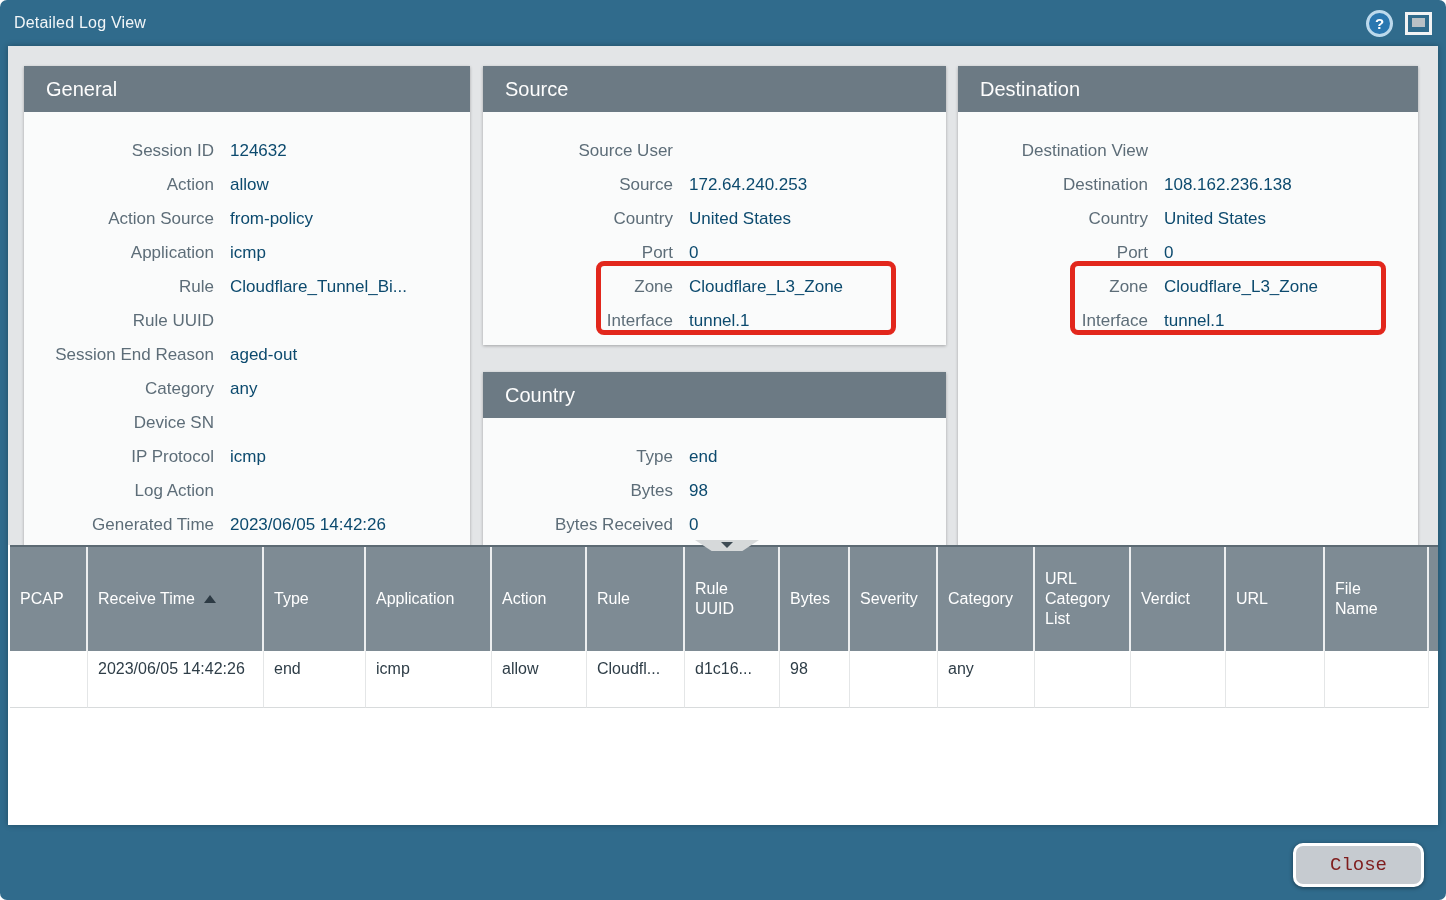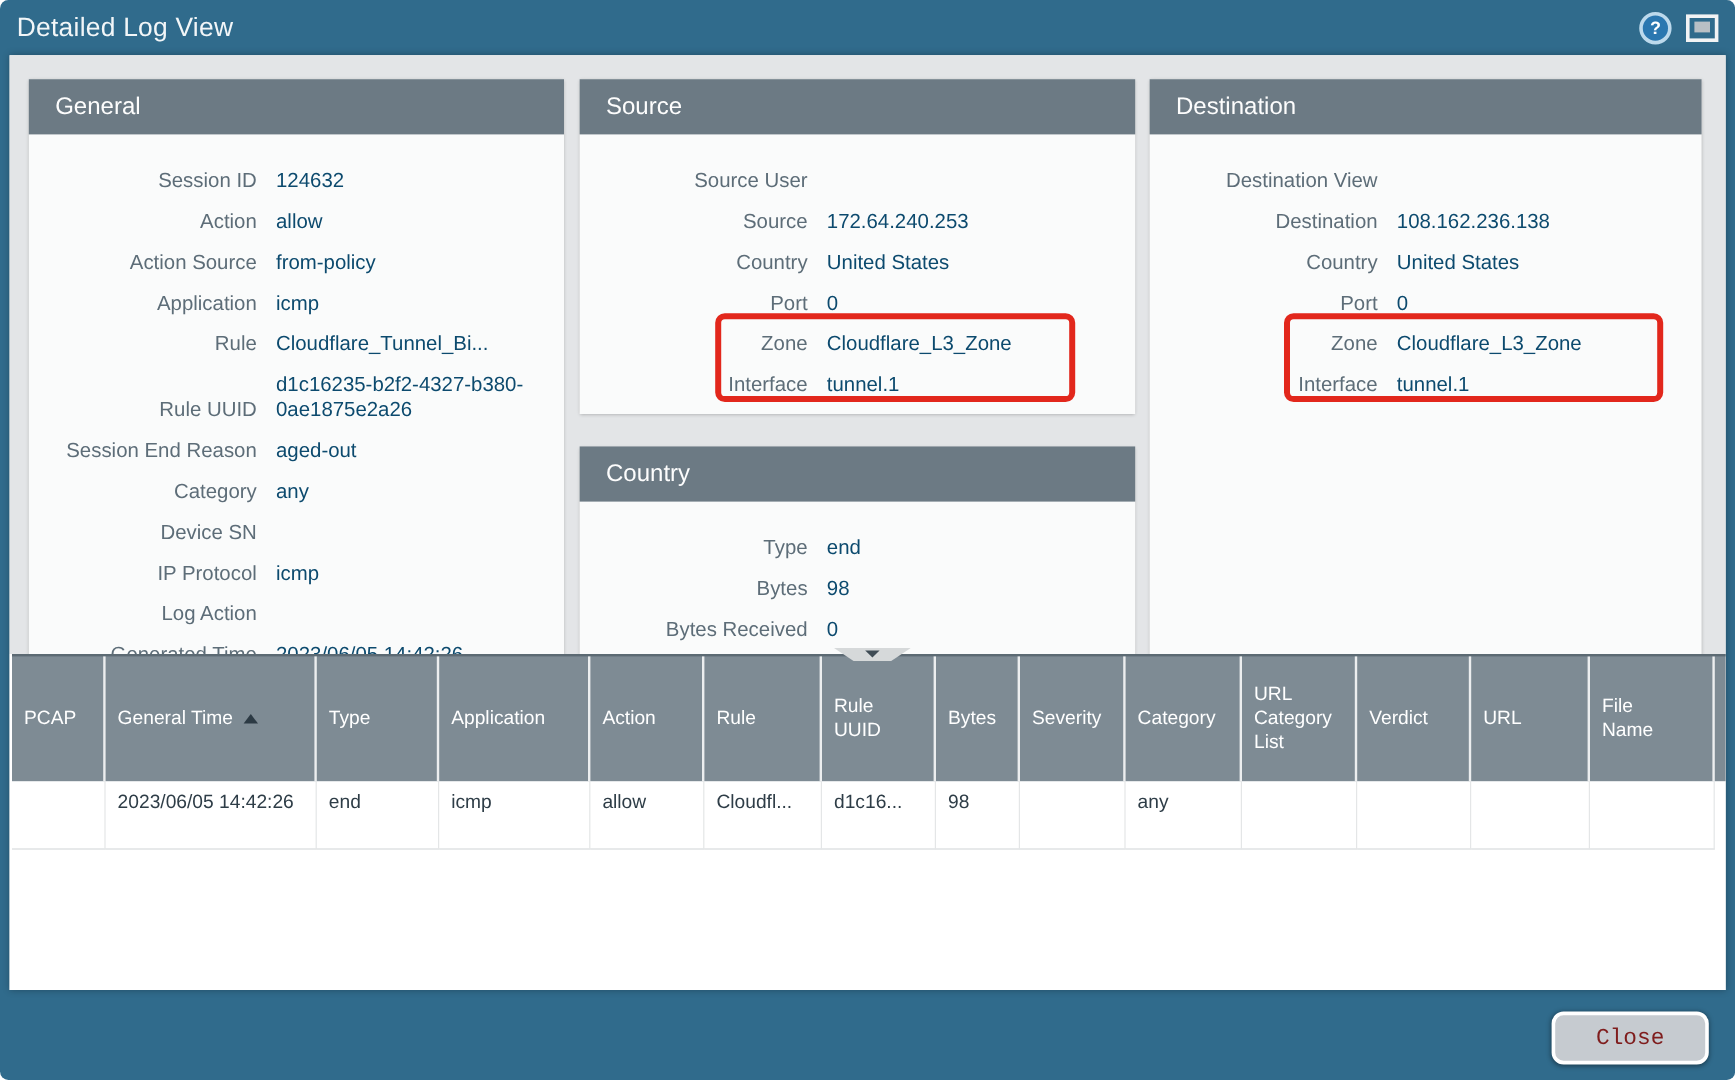--- a/index.html
+++ b/index.html
@@ -5,21 +5,21 @@
   * { margin:0; padding:0; box-sizing:border-box; }
   html,body { background:#ffffff; }
   body { font-family:"Liberation Sans", sans-serif; }
 
   .dialog { position:relative; width:1446px; height:900px; background:#306b8c;
             border-radius:7px; overflow:hidden; }
 
   
   .titlebar { position:absolute; top:0; left:0; right:0; height:46px;
               display:flex; align-items:center; padding:0 14px; }
-  .tb-title { color:#f2f6f8; font-size:22px; letter-spacing:.2px; }
+  .tb-title { color:#f2f6f8; font-size:16px; letter-spacing:.2px; }
   .tb-icons { margin-left:auto; display:flex; align-items:center; gap:12px; }
   .help-icon { width:27px; height:27px; border-radius:50%; background:#2a77b0;
                border:3px solid #bcd9ec; color:#fff; font-size:15px; font-weight:bold;
                display:flex; align-items:center; justify-content:center; cursor:pointer; }
   .restore-icon { width:27px; height:23px; border:3px solid #f2f3f4; background:transparent;
                   cursor:pointer; display:block; }
   .restore-icon .inner { width:13px; height:9px; background:#b9c0c5; margin:3px auto 0; }
 
   
   .content { position:absolute; left:8px; top:46px; width:1430px; height:779px;
@@ -114,21 +114,20 @@
           <div class="prow">
             <span class="plabel">Application</span>
             <span class="pvalue">icmp</span>
           </div>
           <div class="prow">
             <span class="plabel">Rule</span>
             <span class="pvalue">Cloudflare_Tunnel_Bi...</span>
           </div>
           <div class="prow">
             <span class="plabel">Rule UUID</span>
-            <span class="pvalue wrap">d1c16235-b2f2-4327-b380-0ae1875e2a26</span>
           </div>
           <div class="prow">
             <span class="plabel">Session End Reason</span>
             <span class="pvalue">aged-out</span>
           </div>
           <div class="prow">
             <span class="plabel">Category</span>
             <span class="pvalue">any</span>
           </div>
           <div class="prow">
@@ -234,21 +233,21 @@
     <div class="splitter">
       <span class="splitter-arrow"></span>
     </div>
 
     <div class="logtable">
       <div class="thead">
         <div class="th c0">
             <span>PCAP</span>
           </div>
         <div class="th c1">
-            <span>General Time</span>
+            <span>Receive Time</span>
             <span class="sort-asc"></span>
           </div>
         <div class="th c2">
             <span>Type</span>
           </div>
         <div class="th c3">
             <span>Application</span>
           </div>
         <div class="th c4">
             <span>Action</span>

